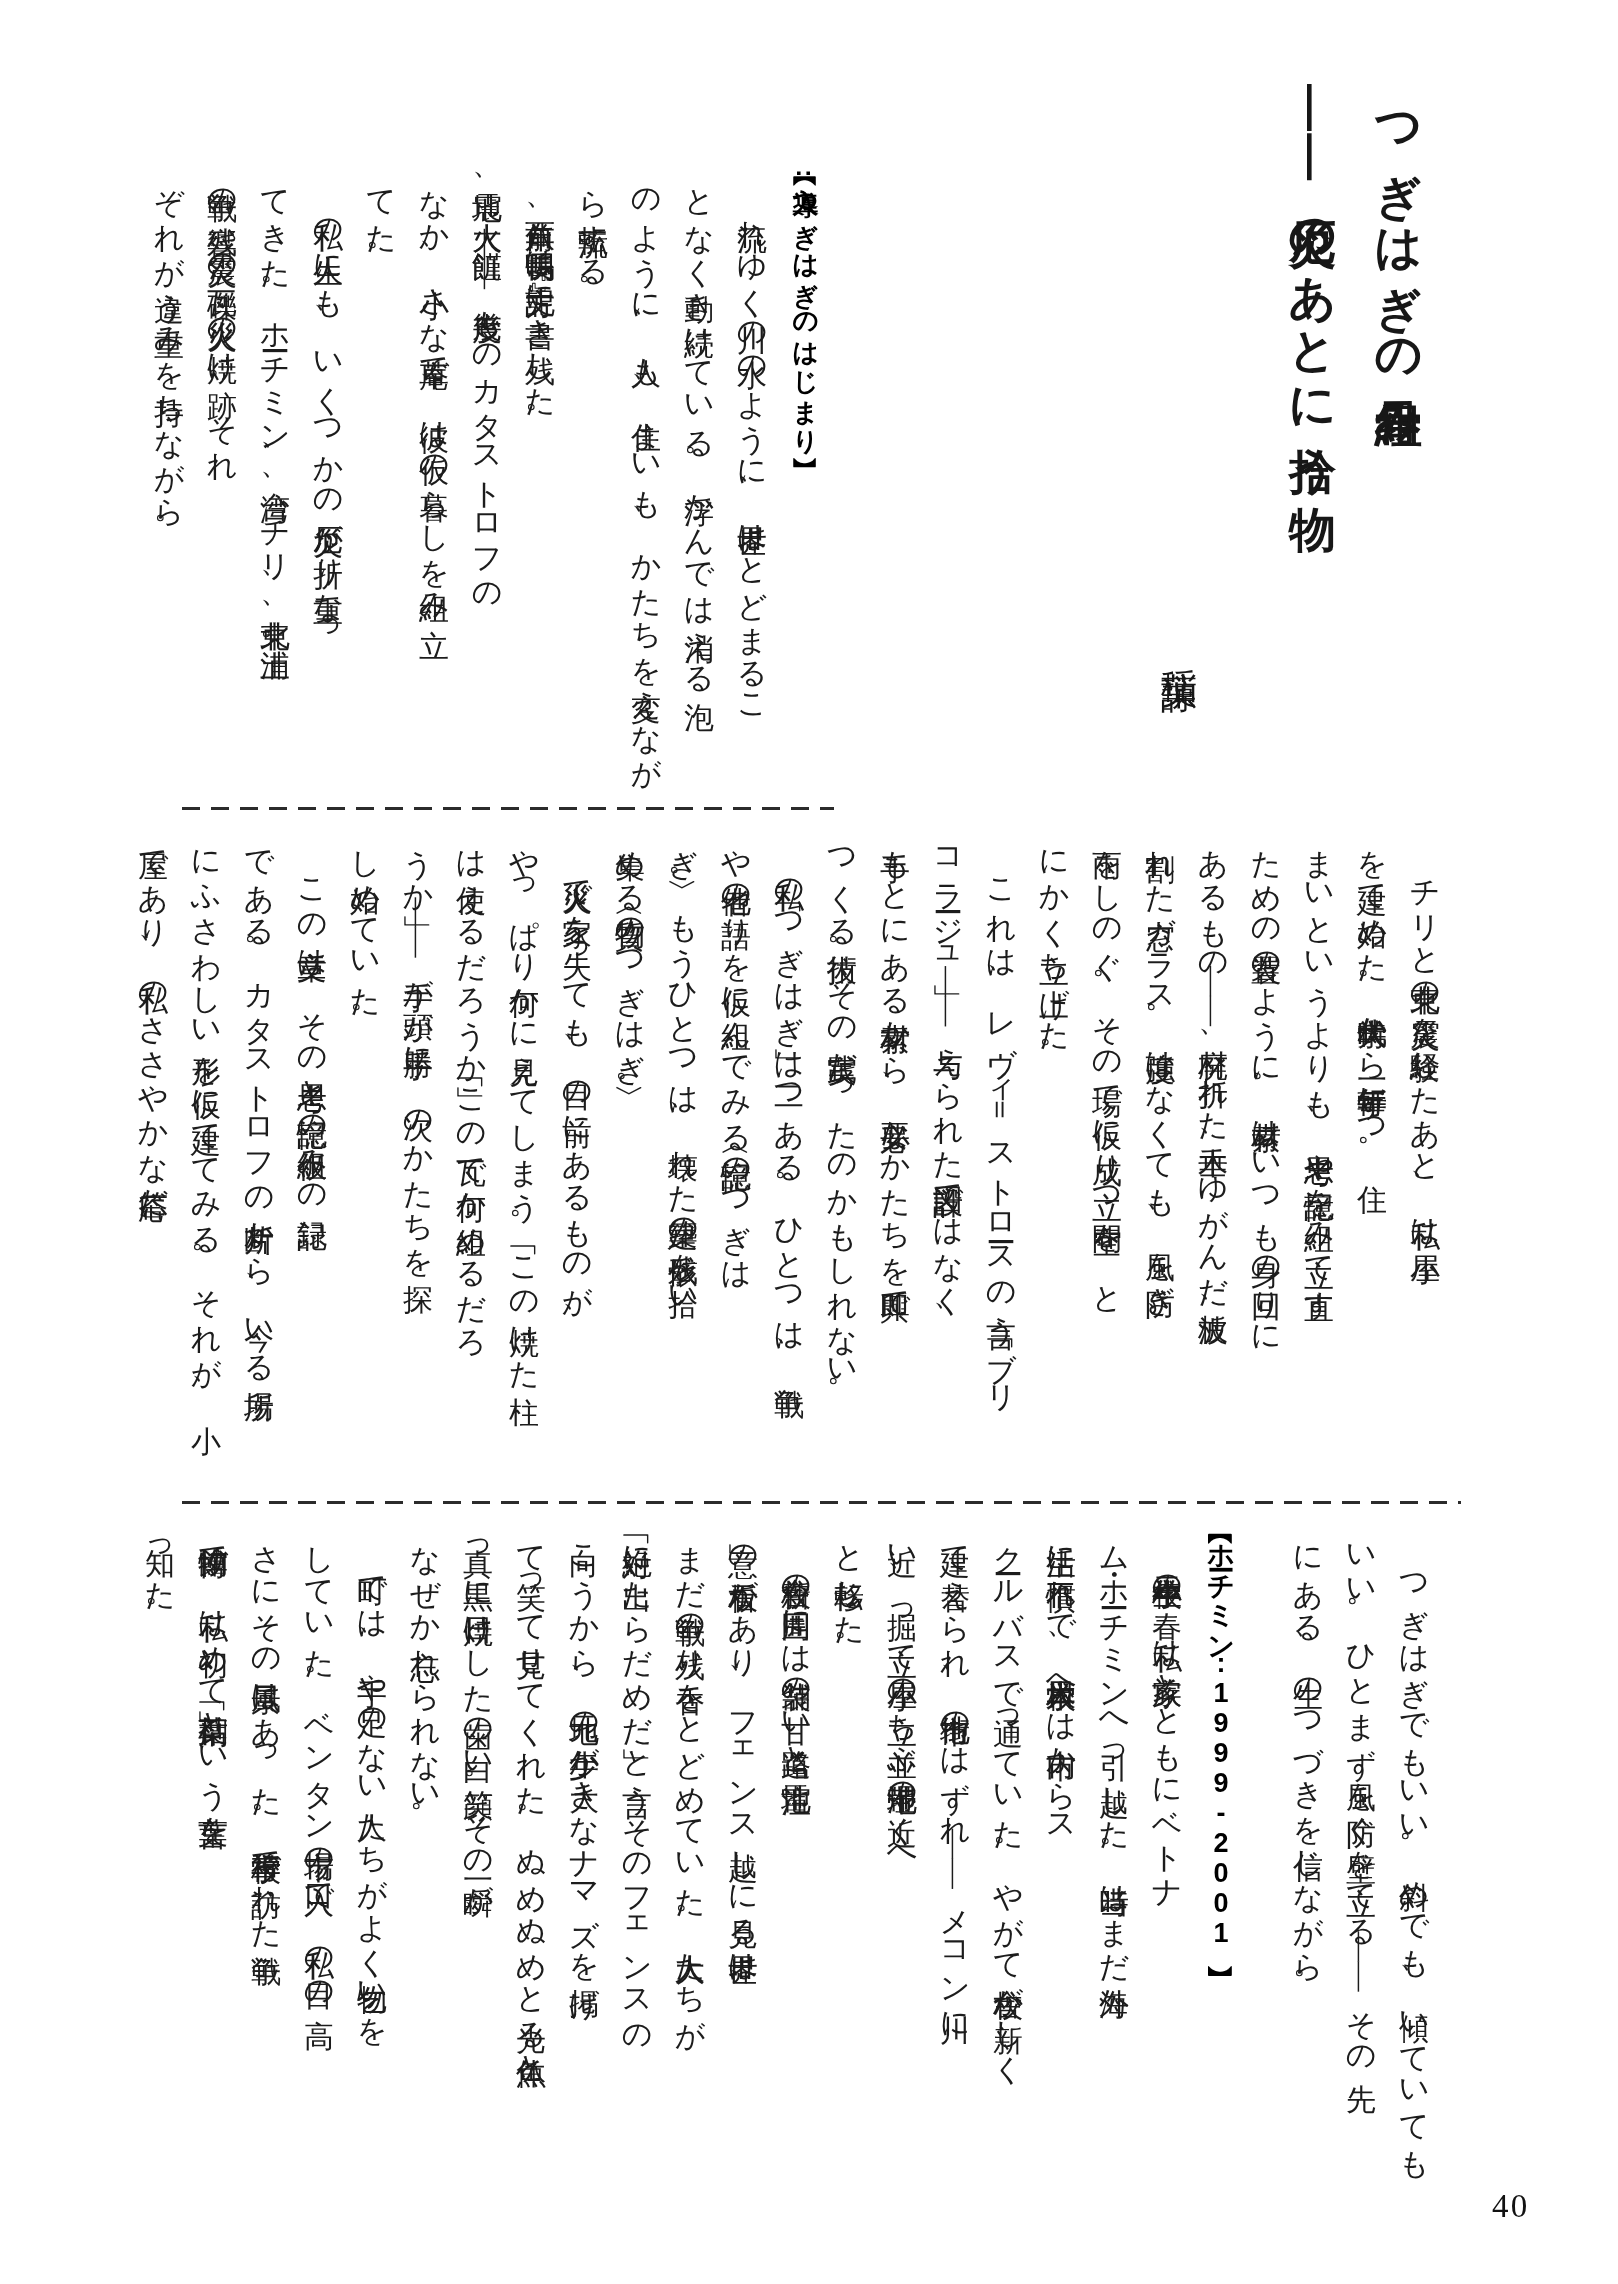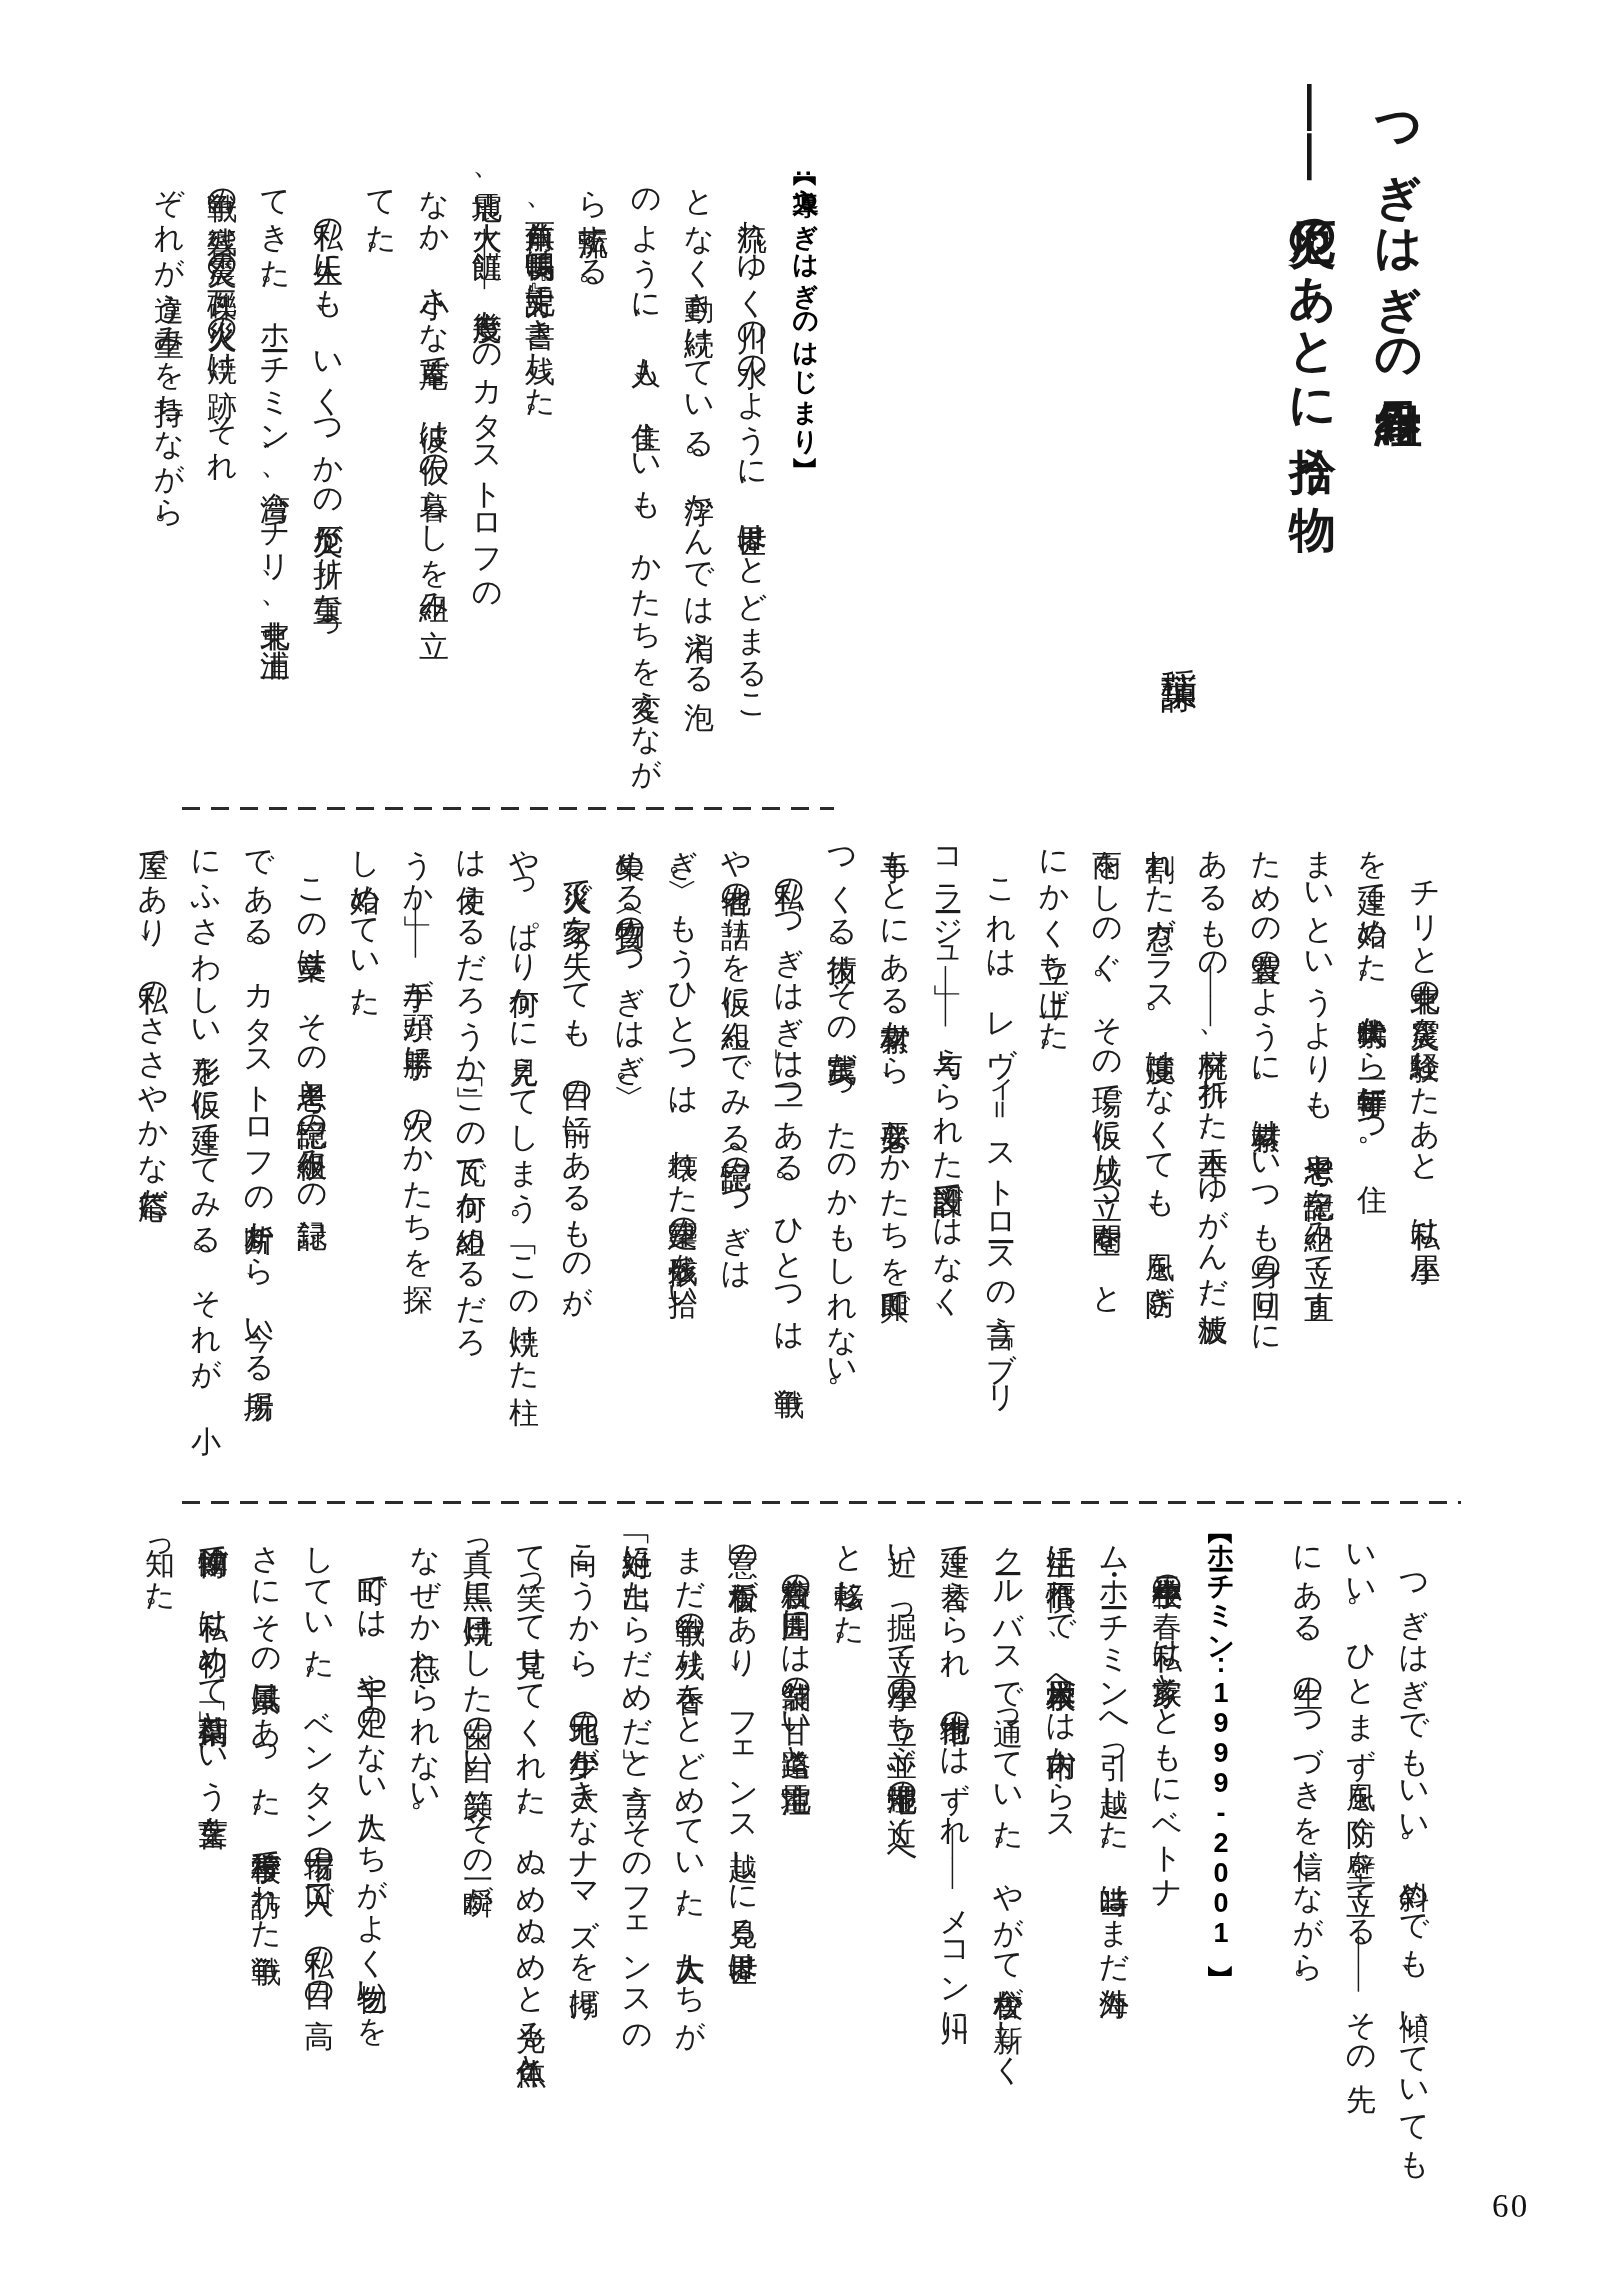--- a/index.html
+++ b/index.html
@@ -196,14 +196,14 @@
       <div class="col">真っ黒に日焼けした歯の白い笑顔。その一瞬が、</div>
       <div class="col">なぜか忘れられない。</div>
       <div class="col">　町では、手や足のない人たちがよく物乞いを</div>
       <div class="col">していた。ベンタン市場の入口で、私の目の高</div>
       <div class="col">さにその風景はあった。学校行事で訪れた戦争</div>
       <div class="col">博物館で、私は初めて「枯葉剤」という言葉を</div>
       <div class="col">知った。</div>
     </div>
 </div>
 
-<div class="page-number">60</div>
+<div class="page-number">40</div>
 
 
 </body></html>

